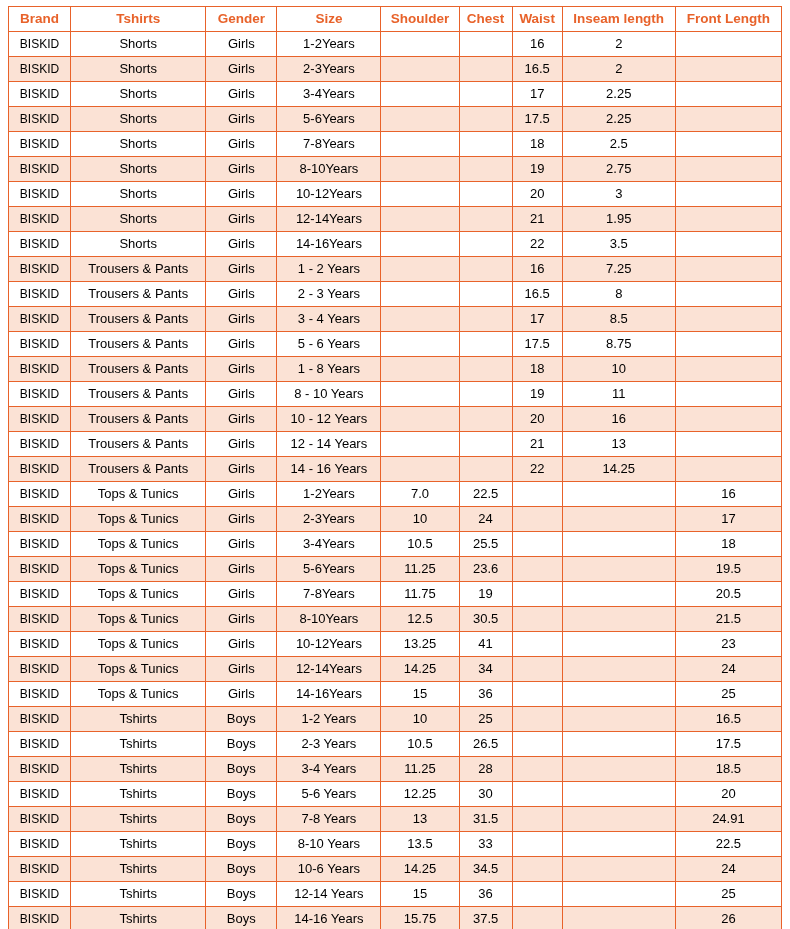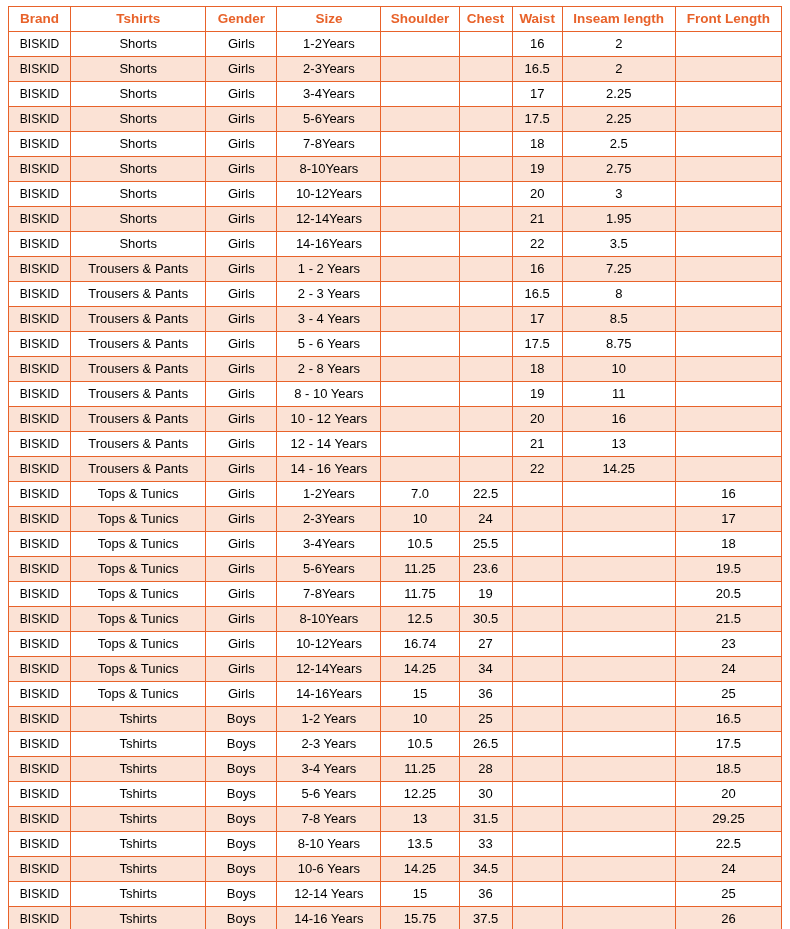--- a/index.html
+++ b/index.html
@@ -233,21 +233,21 @@
           <td></td>
           <td></td>
           <td>17.5</td>
           <td>8.75</td>
           <td></td>
         </tr>
         <tr class="shaded">
           <td class="cell-brand">BISKID</td>
           <td class="cell-category">Trousers &amp; Pants</td>
           <td>Girls</td>
-          <td>2 - 8 Years</td>
+          <td>1 - 8 Years</td>
           <td></td>
           <td></td>
           <td>18</td>
           <td>10</td>
           <td></td>
         </tr>
         <tr class="plain">
           <td class="cell-brand">BISKID</td>
           <td class="cell-category">Trousers &amp; Pants</td>
           <td>Girls</td>
@@ -355,22 +355,22 @@
           <td>30.5</td>
           <td></td>
           <td></td>
           <td>21.5</td>
         </tr>
         <tr class="plain">
           <td class="cell-brand">BISKID</td>
           <td class="cell-category">Tops &amp; Tunics</td>
           <td>Girls</td>
           <td>10-12Years</td>
-          <td>16.74</td>
-          <td>27</td>
+          <td>13.25</td>
+          <td>41</td>
           <td></td>
           <td></td>
           <td>23</td>
         </tr>
         <tr class="shaded">
           <td class="cell-brand">BISKID</td>
           <td class="cell-category">Tops &amp; Tunics</td>
           <td>Girls</td>
           <td>12-14Years</td>
           <td>14.25</td>
@@ -436,21 +436,21 @@
         </tr>
         <tr class="shaded">
           <td class="cell-brand">BISKID</td>
           <td class="cell-category">Tshirts</td>
           <td>Boys</td>
           <td>7-8 Years</td>
           <td>13</td>
           <td>31.5</td>
           <td></td>
           <td></td>
-          <td>29.25</td>
+          <td>24.91</td>
         </tr>
         <tr class="plain">
           <td class="cell-brand">BISKID</td>
           <td class="cell-category">Tshirts</td>
           <td>Boys</td>
           <td>8-10 Years</td>
           <td>13.5</td>
           <td>33</td>
           <td></td>
           <td></td>

